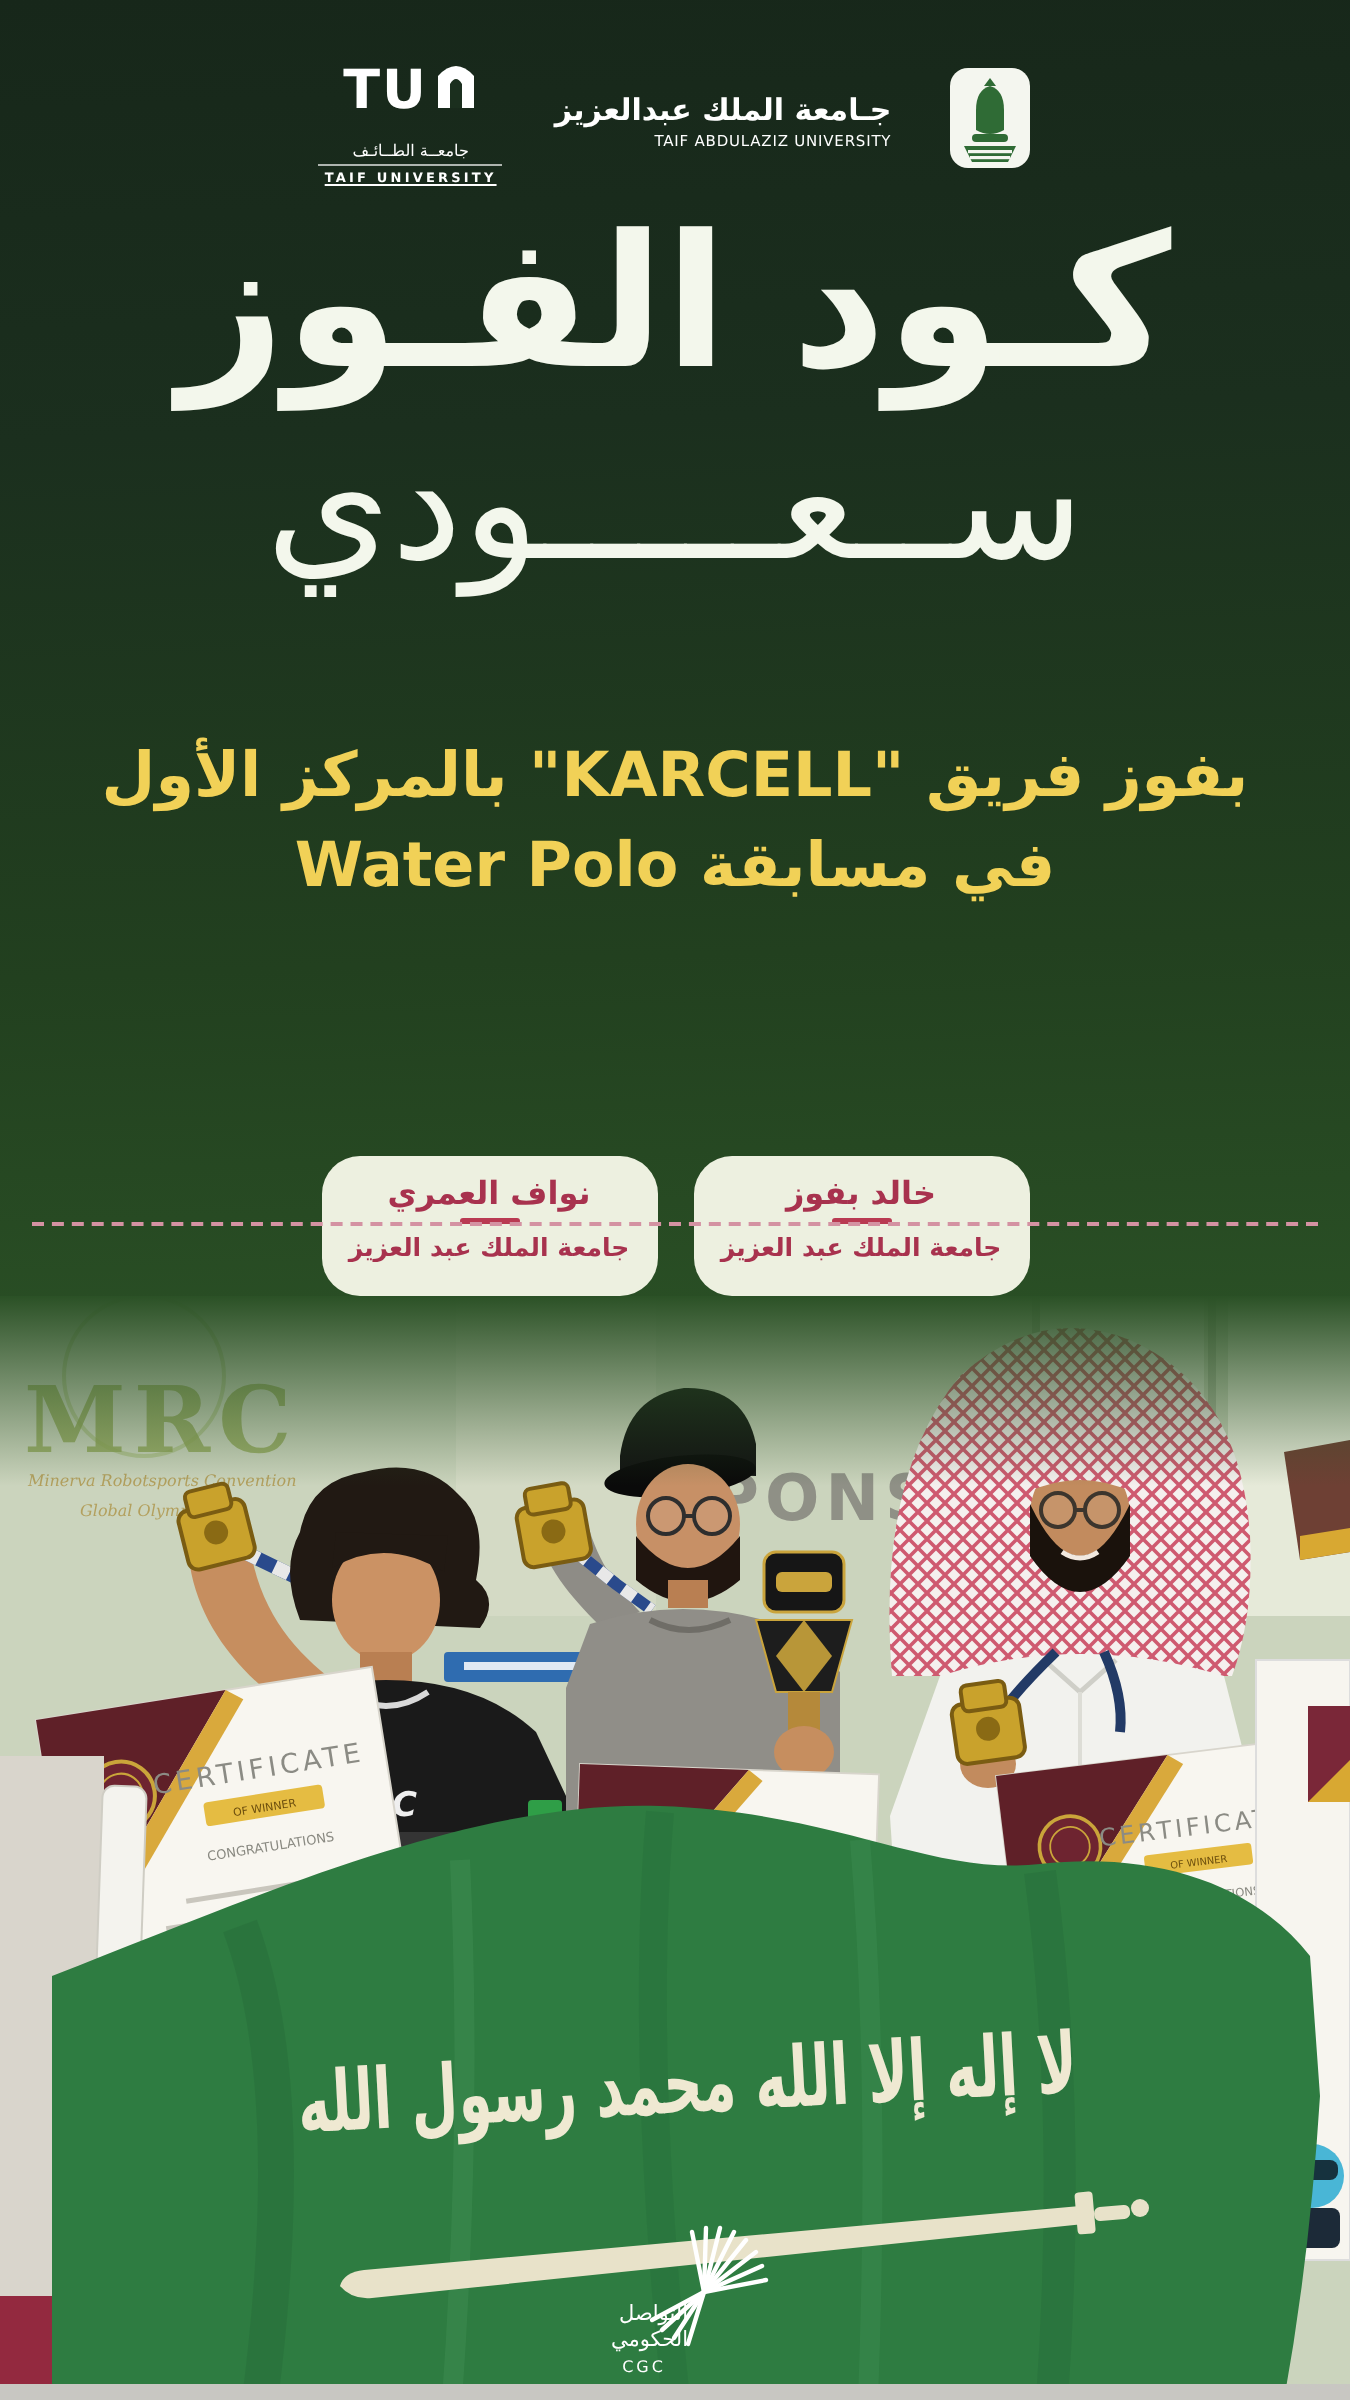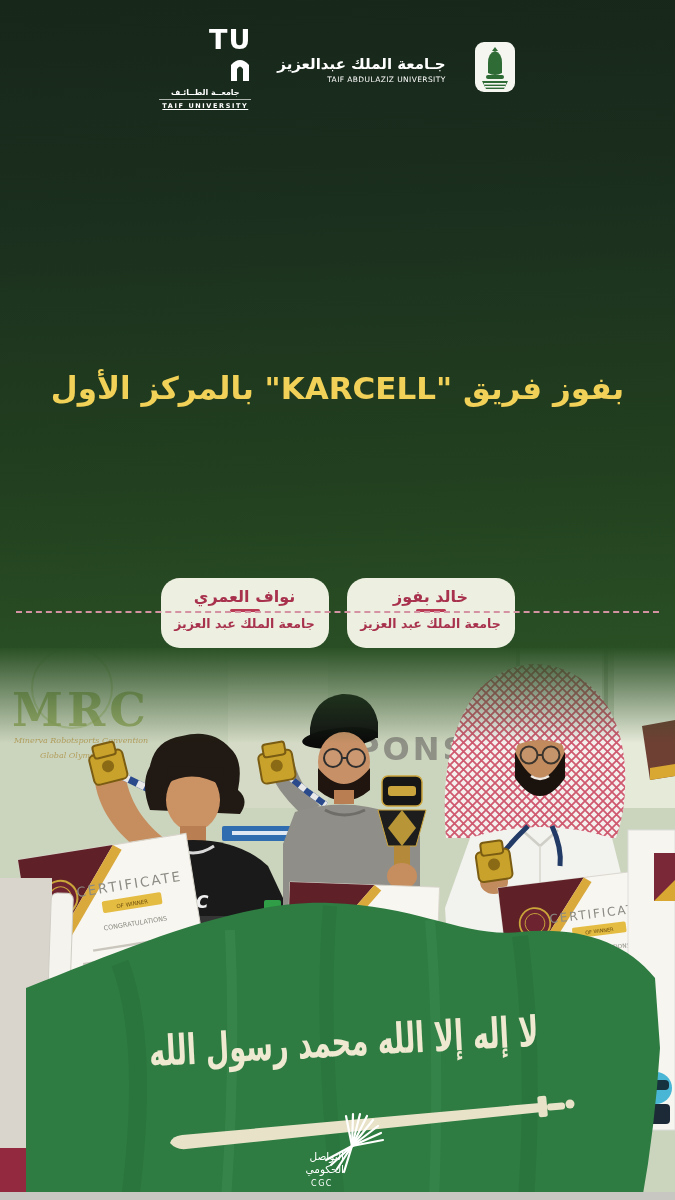--- a/index.html
+++ b/index.html
@@ -4,23 +4,23 @@
 <style>
   html,body{margin:0;padding:0;background:#0c130d;}
   .poster{
     position:relative;width:675px;height:1200px;overflow:hidden;
     font-family:"DejaVu Sans",sans-serif;
     background:linear-gradient(178deg,#17271a 0%,#1b2f1e 18%,#22401f 40%,#2b5226 58%,#356029 72%,#3f6c31 86%,#477438 100%);
   }
   
   .logos{position:absolute;top:28px;left:0;right:0;display:flex;justify-content:center;align-items:center;gap:26px;color:#fff;}
   .tu{width:92px;text-align:center;}
-  .tu-top{display:flex;align-items:flex-end;justify-content:center;gap:3px;flex-direction:column;}
+  .tu-top{display:flex;align-items:flex-end;justify-content:center;gap:3px;}
   .tu-acronym{font-size:27px;font-weight:bold;line-height:.9;letter-spacing:1px;}
-  .tu-arabic{font-size:8px;margin-top:3px;border-bottom:1px solid rgba(255,255,255,.65);padding-bottom:2px;direction:rtl;font-weight:bold;}
+  .tu-arabic{font-size:8px;margin-top:13px;border-bottom:1px solid rgba(255,255,255,.65);padding-bottom:2px;direction:rtl;}
   .tu-english{font-size:6.5px;letter-spacing:1.6px;margin-top:2px;font-weight:bold;text-decoration:underline;}
   .kau{display:flex;align-items:center;gap:28px;}
   .kau-text{text-align:right;}
   .kau-arabic{font-size:15px;font-weight:bold;direction:rtl;}
   .kau-english{font-size:7.5px;letter-spacing:.4px;margin-top:2px;}
   
   .headline{position:absolute;top:92px;width:100%;text-align:center;color:#f3f7ec;direction:rtl;}
   .headline-1{font-size:92px;font-weight:bold;line-height:1.3;}
   .headline-2{font-size:80px;font-weight:normal;line-height:1.1;margin-top:-4px;}
   .highlight{position:absolute;top:366px;width:100%;text-align:center;direction:rtl;
@@ -69,23 +69,28 @@
           <path d="M14 22 Q14 12 21 10 Q28 12 28 22 L28 32 Q21 36 14 32 Z" fill="#2f6b35"></path>
           <rect x="12" y="34" width="18" height="4" rx="2" fill="#2f6b35"></rect>
           <path d="M8 40 h26 l-4 8 h-18 Z" fill="#2f6b35"></path>
           <rect x="10" y="42" width="22" height="1.6" fill="#f4f6ef"></rect>
           <rect x="11" y="45" width="20" height="1.6" fill="#f4f6ef"></rect>
         </svg>
       </span>
     </div>
   </div>
 
+  <div class="headline">
+    <div class="headline-1">كـود الفـوز</div>
+    <div class="headline-2">ســعـــــودي</div>
+  </div>
 
   <div class="highlight">
     <div>بفوز فريق "KARCELL" بالمركز الأول</div>
+    <div>في مسابقة Water Polo</div>
   </div>
 
 
   <div class="members">
     <div class="member-card">
       <div class="member-name">خالد بفوز</div>
       <div class="member-rule"></div>
       <div class="member-univ">جامعة الملك عبد العزيز</div>
     </div>
     <div class="member-card">

